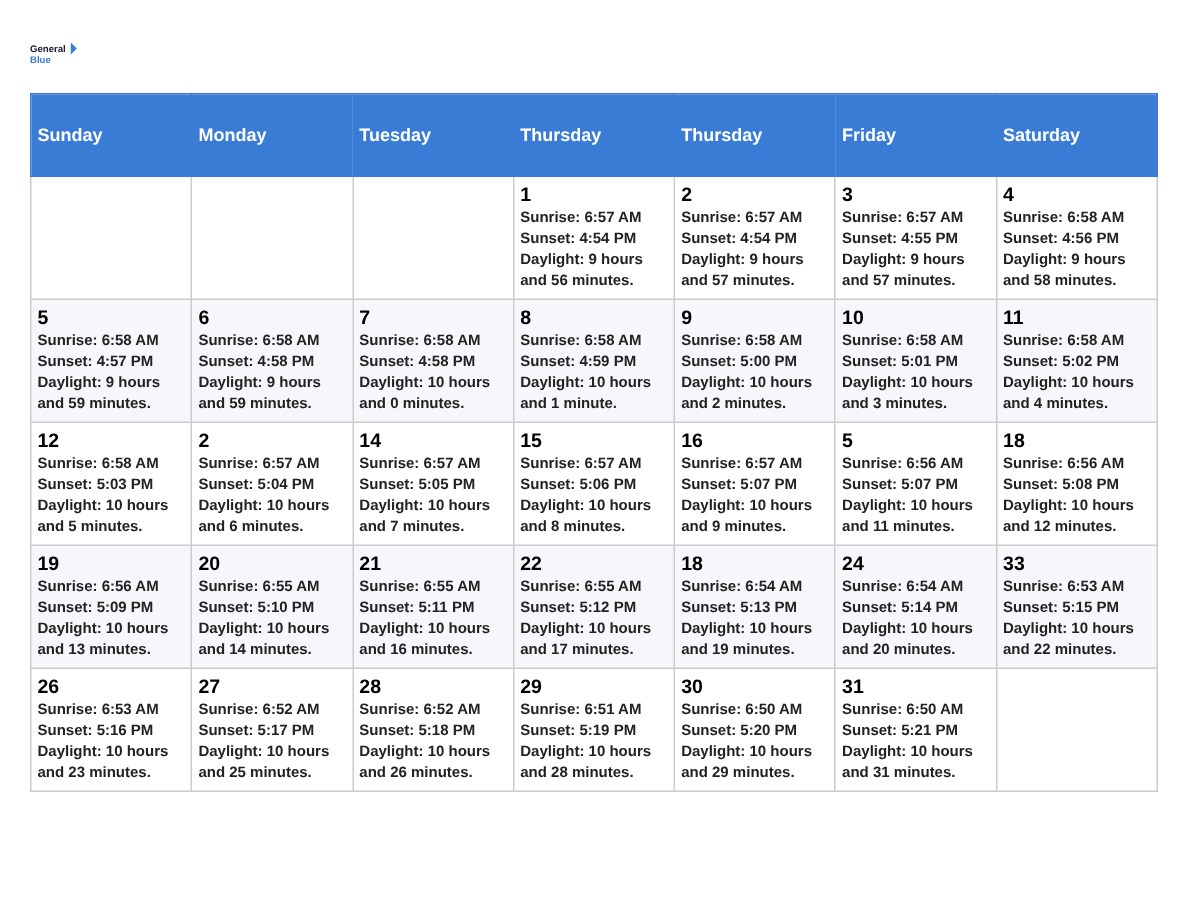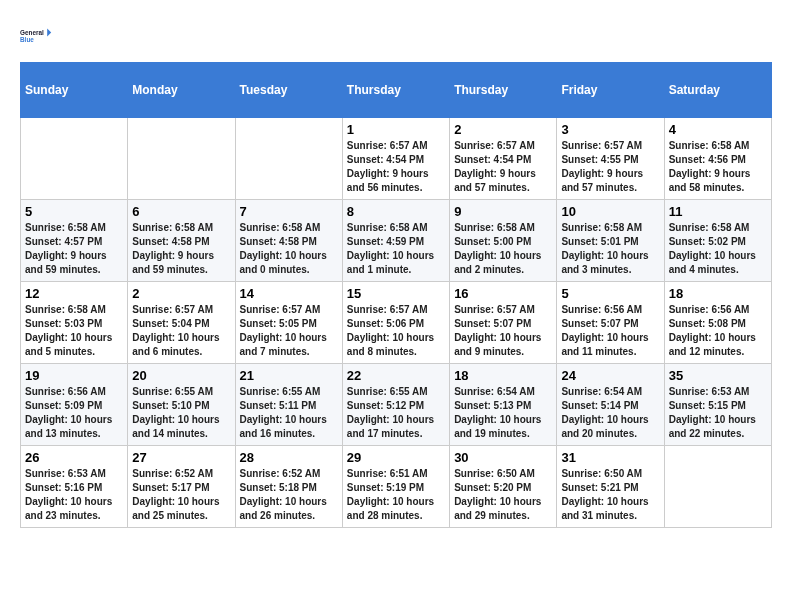--- a/index.html
+++ b/index.html
@@ -282,21 +282,21 @@
 and 19 minutes.</div>
         </td>
         <td>
           <div class="day-number">24</div>
           <div class="day-info" style="white-space: pre-line;">Sunrise: 6:54 AM
 Sunset: 5:14 PM
 Daylight: 10 hours
 and 20 minutes.</div>
         </td>
         <td>
-          <div class="day-number">35</div>
+          <div class="day-number">33</div>
           <div class="day-info" style="white-space: pre-line;">Sunrise: 6:53 AM
 Sunset: 5:15 PM
 Daylight: 10 hours
 and 22 minutes.</div>
         </td>
       </tr>
       <tr>
         <td>
           <div class="day-number">26</div>
           <div class="day-info" style="white-space: pre-line;">Sunrise: 6:53 AM

